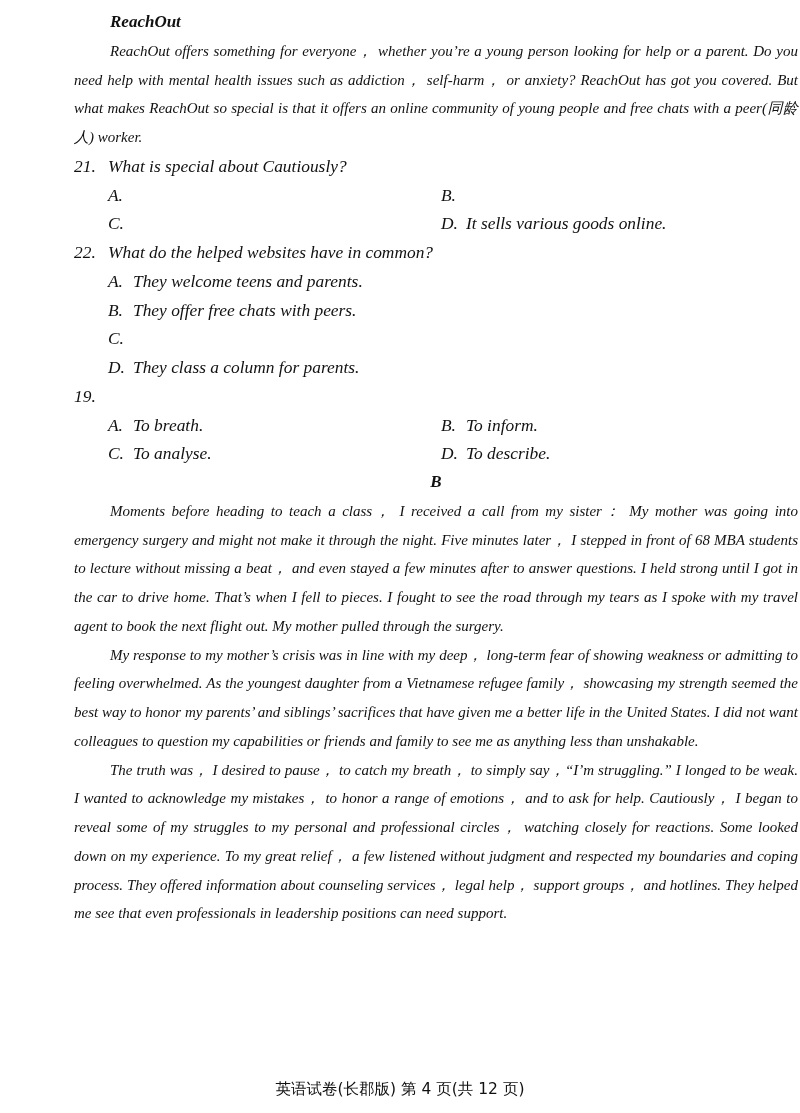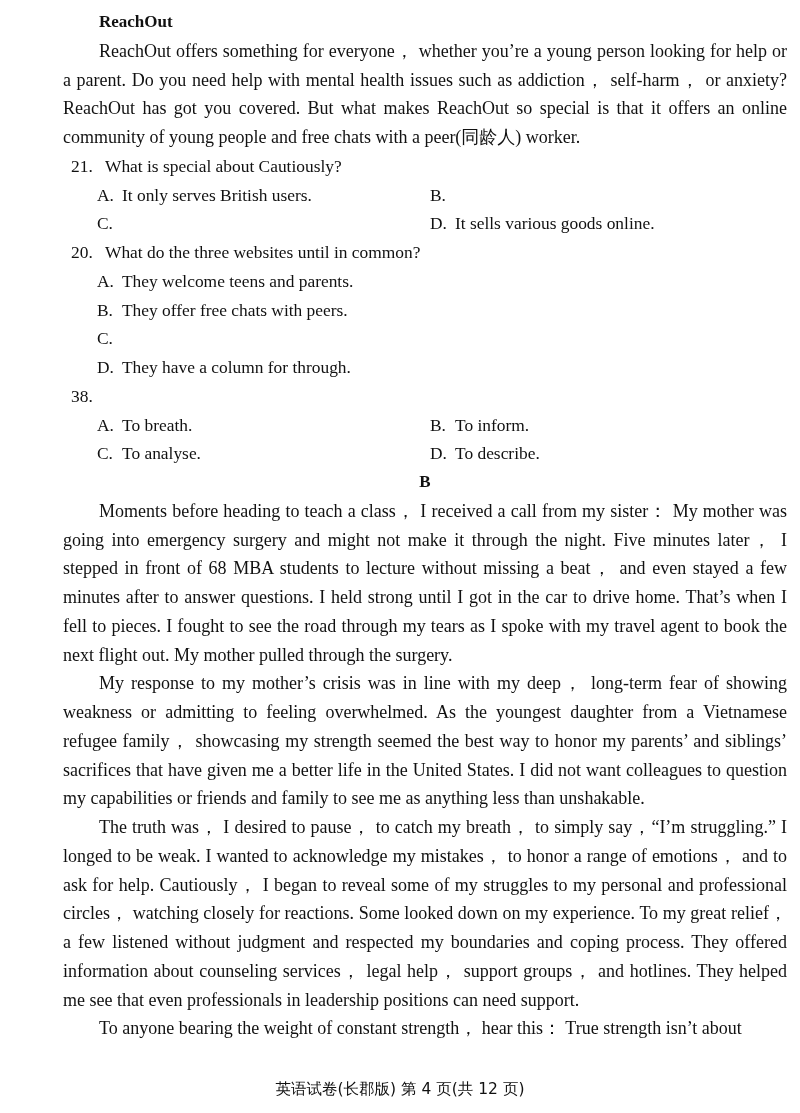--- a/index.html
+++ b/index.html
@@ -1,25 +1,25 @@
 <!DOCTYPE html>
 <html><head>
 <meta charset="utf-8">
 <style>
   html, body { margin: 0; padding: 0; background: #ffffff; }
   body {
     width: 800px; height: 1113px; overflow: hidden; position: relative;
     font-family: "Liberation Serif", "DejaVu Serif", serif;
     color: #111111;
   }
-  .page { position: absolute; left: 63px; top: 8px; width: 724px; }
+  .page { position: absolute; left: 74px; top: 8px; width: 724px; font-style: italic; }
   .line { font-size: 17.4px; line-height: 28.75px; height: 28.75px; white-space: nowrap; }
-  .para { font-size: 18px; line-height: 28.75px; text-align: justify; text-align-last: left; text-indent: 36px; margin: 0; }
+  .para { font-size: 15px; line-height: 28.75px; text-align: justify; text-align-last: left; text-indent: 36px; margin: 0; }
   .heading { font-weight: bold; padding-left: 36px; font-size: 17px; }
-  .q { display: flex; margin-left: 8px; }
+  .q { display: flex; }
   .q .num { width: 34px; flex: none; }
   .opts { padding-left: 34px; }
   .opt-row { display: flex; }
   .opt { display: flex; width: 333px; }
   .opt .lab { width: 25px; flex: none; }
   .section-title { text-align: center; font-weight: bold; font-size: 17px; }
   .footer { position: absolute; left: 0; width: 800px; top: 1079px; text-align: center;
     font-size: 15.5px; line-height: 20px; font-family: "DejaVu Sans", sans-serif; }
 </style>
 </head>
@@ -32,65 +32,64 @@
 
   <div>
     <div class="line q">
       <span class="num">21.</span>
       <span>What is special about Cautiously?</span>
     </div>
     <div class="opts">
       <div class="line opt-row">
         <div class="opt">
             <span class="lab">A.</span>
-            <span>It only serves British users.</span>
           </div>
         <div class="opt">
             <span class="lab">B.</span>
           </div>
       </div>
       <div class="line opt-row">
         <div class="opt">
             <span class="lab">C.</span>
           </div>
         <div class="opt">
             <span class="lab">D.</span>
             <span>It sells various goods online.</span>
           </div>
       </div>
     </div>
   </div>
 
   <div>
     <div class="line q">
-      <span class="num">20.</span>
-      <span>What do the three websites until in common?</span>
+      <span class="num">22.</span>
+      <span>What do the helped websites have in common?</span>
     </div>
     <div class="opts">
       <div class="line opt">
           <span class="lab">A.</span>
           <span>They welcome teens and parents.</span>
         </div>
       <div class="line opt">
           <span class="lab">B.</span>
           <span>They offer free chats with peers.</span>
         </div>
       <div class="line opt">
           <span class="lab">C.</span>
         </div>
       <div class="line opt">
           <span class="lab">D.</span>
-          <span>They have a column for through.</span>
+          <span>They class a column for parents.</span>
         </div>
     </div>
   </div>
 
   <div>
     <div class="line q">
-      <span class="num">38.</span>
+      <span class="num">19.</span>
     </div>
     <div class="opts">
       <div class="line opt-row">
         <div class="opt">
             <span class="lab">A.</span>
             <span>To breath.</span>
           </div>
         <div class="opt">
             <span class="lab">B.</span>
             <span>To inform.</span>
@@ -106,16 +105,15 @@
             <span>To describe.</span>
           </div>
       </div>
     </div>
   </div>
 
   <div class="line section-title">B</div>
   <p class="para">Moments before heading to teach a class， I received a call from my sister： My mother was going into emergency surgery and might not make it through the night. Five minutes later， I stepped in front of 68 MBA students to lecture without missing a beat， and even stayed a few minutes after to answer questions. I held strong until I got in the car to drive home. That’s when I fell to pieces. I fought to see the road through my tears as I spoke with my travel agent to book the next flight out. My mother pulled through the surgery.</p>
   <p class="para">My response to my mother’s crisis was in line with my deep， long-term fear of showing weakness or admitting to feeling overwhelmed. As the youngest daughter from a Vietnamese refugee family， showcasing my strength seemed the best way to honor my parents’ and siblings’ sacrifices that have given me a better life in the United States. I did not want colleagues to question my capabilities or friends and family to see me as anything less than unshakable.</p>
   <p class="para">The truth was， I desired to pause， to catch my breath， to simply say，“I’m struggling.” I longed to be weak. I wanted to acknowledge my mistakes， to honor a range of emotions， and to ask for help. Cautiously， I began to reveal some of my struggles to my personal and professional circles， watching closely for reactions. Some looked down on my experience. To my great relief， a few listened without judgment and respected my boundaries and coping process. They offered information about counseling services， legal help， support groups， and hotlines. They helped me see that even professionals in leadership positions can need support.</p>
-  <p class="para">To anyone bearing the weight of constant strength， hear this： True strength isn’t about</p>
 </div>
 
 <div class="footer">英语试卷(长郡版) 第 4 页(共 12 页)</div>
 
 </body></html>

